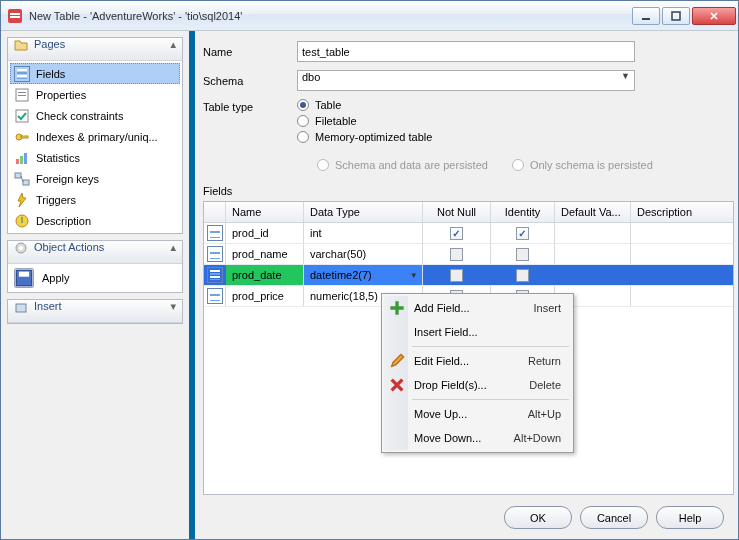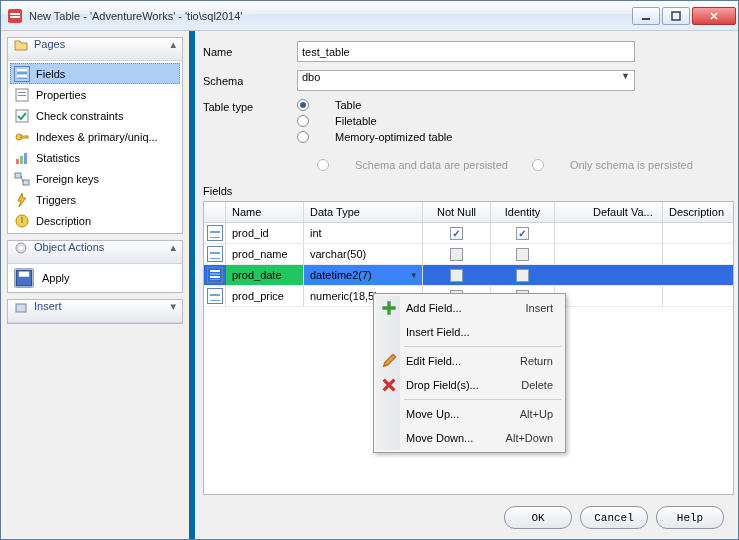--- a/index.html
+++ b/index.html
@@ -23,55 +23,55 @@
 .tree-item .ti-icon { width: 16px; height: 16px; flex-shrink: 0; }
 .apply-row { height: 28px; display: flex; align-items: center; gap: 8px; padding: 3px 6px; }
 .sq-btn { width: 20px; height: 20px; border: 1px solid #9aa4b2; background: linear-gradient(#fff,#e9edf2); border-radius: 2px; display: flex; align-items: center; justify-content: center; }
 
 .right-col { flex: 1; padding: 10px 4px 0 8px; display: flex; flex-direction: column; position: relative; border-left: 6px solid #0369a1; background: #f0f0f0;}
 .form-row { display: flex; align-items: center; margin-bottom: 8px; }
 .form-row .lbl { width: 94px; }
 .txt-input { flex: 1; max-width: 338px; height: 21px; border: 1px solid #abadb3; padding: 0 4px; background: #fff; }
 .select { flex: 1; max-width: 338px; height: 21px; border: 1px solid #abadb3; background: #fff; display: flex; padding: 0 4px; }
 .select .dd { margin-left: auto; color: #444; font-size: 9px; }
-.radio-row { display: flex; align-items: center; margin-bottom: 4px; gap: 20px; }
+.radio-row { display: flex; align-items: center; margin-bottom: 4px; }
 .radio { width: 12px; height: 12px; border: 1px solid #888; border-radius: 50%; margin-right: 6px; background: #fff; position: relative; }
 .radio.checked::after { content: ""; position: absolute; inset: 2px; background: #3b5d8f; border-radius: 50%; }
 .radio.disabled { border-color: #bbb; }
 .sub-radios { margin-left: 114px; display: flex; gap: 24px; color: #999; margin-top: 4px; margin-bottom: 10px;}
 .fields-label { margin-bottom: 4px; }
 .grid { background: #fff; border: 1px solid #b5bcc7; flex: 1; position: relative; overflow: hidden; }
 .grid-head { display: flex; height: 21px; background: linear-gradient(#fdfdfd,#ebeef2); border-bottom: 1px solid #cfd5dd; }
 .gh, .gc { border-right: 1px solid #d6dbe2; display: flex; align-items: center; padding: 0 6px; }
 .gh.rowh, .gc.rowh { width: 22px; padding: 0; justify-content: center; }
 .col-name { width: 78px; }
 .col-type { width: 119px; }
 .col-nn { width: 68px; justify-content: center; }
 .col-id { width: 64px; justify-content: center; }
-.col-def { width: 76px; margin-left: 32px; }
+.col-def { width: 76px; }
 .col-desc { flex: 1; border-right: none; }
 .grid-row { display: flex; height: 21px; border-bottom: 1px solid #e9ecef; }
 .grid-row.selected { background: #2f6ddf; color: #fff; }
 .grid-row.selected .gc { border-right-color: #2f6ddf; }
 .grid-row .row-icon { width: 16px; height: 16px; }
 .cb { width: 13px; height: 13px; border: 1px solid #8e99a7; background: linear-gradient(#fff,#eef1f5); display: flex; align-items: center; justify-content: center; }
 .cb.checked::after { content: "✓"; color: #2b5dab; font-size: 10px; font-weight: bold; }
 .cb.flat { background: #eee; }
 .type-dd { margin-left: auto; font-size: 9px; color: #333; }
 .grid-row.selected .type-dd { color: #fff; }
 
-.context-menu { position: absolute; left: 372px; top: 292px; width: 193px; background: #f4f4f4; border: 1px solid #9b9b9b; box-shadow: 2px 2px 4px rgba(0,0,0,.25); padding: 2px; z-index: 50; }
+.context-menu { position: absolute; left: 380px; top: 292px; width: 193px; background: #f4f4f4; border: 1px solid #9b9b9b; box-shadow: 2px 2px 4px rgba(0,0,0,.25); padding: 2px; z-index: 50; }
 .cm-icon-col { position: absolute; left: 2px; top: 2px; bottom: 2px; width: 24px; background: linear-gradient(to right,#eef0f2,#e4e7ec); }
 .cm-item { height: 24px; display: flex; align-items: center; padding-left: 30px; padding-right: 10px; position: relative; cursor: pointer; }
 .cm-item .shortcut { margin-left: auto; color: #333; }
 .cm-item .cmi { position: absolute; left: 5px; width: 16px; height: 16px; display: flex; align-items: center; justify-content: center; }
 .cm-sep { height: 1px; background: #d0d0d0; margin: 2px 2px 2px 28px; position: relative; }
 
 .btn-bar { position: absolute; right: 14px; bottom: 10px; display: flex; gap: 8px; }
-.btn { width: 68px; height: 23px; border: 1px solid #8b97a8; background: linear-gradient(#fdfdfd,#e5e9ee); border-radius: 11px; display: flex; align-items: center; justify-content: center; cursor: pointer; font-family: Liberation Mono, monospace; }
+.btn { width: 68px; height: 23px; border: 1px solid #8b97a8; background: linear-gradient(#fdfdfd,#e5e9ee); border-radius: 11px; display: flex; align-items: center; justify-content: center; cursor: pointer; }
 
 .ico-table { display:inline-block; width:14px; height:14px; background:
   linear-gradient(#fff,#fff) 2px 2px/10px 2px no-repeat,
   linear-gradient(#6fa3e8,#6fa3e8) 2px 5px/10px 2px no-repeat,
   linear-gradient(#fff,#fff) 2px 8px/10px 2px no-repeat,
   linear-gradient(#6fa3e8,#6fa3e8) 2px 11px/10px 1px no-repeat;
   border:1px solid #6485b0; }
 </style>
 </head>
 <body>

